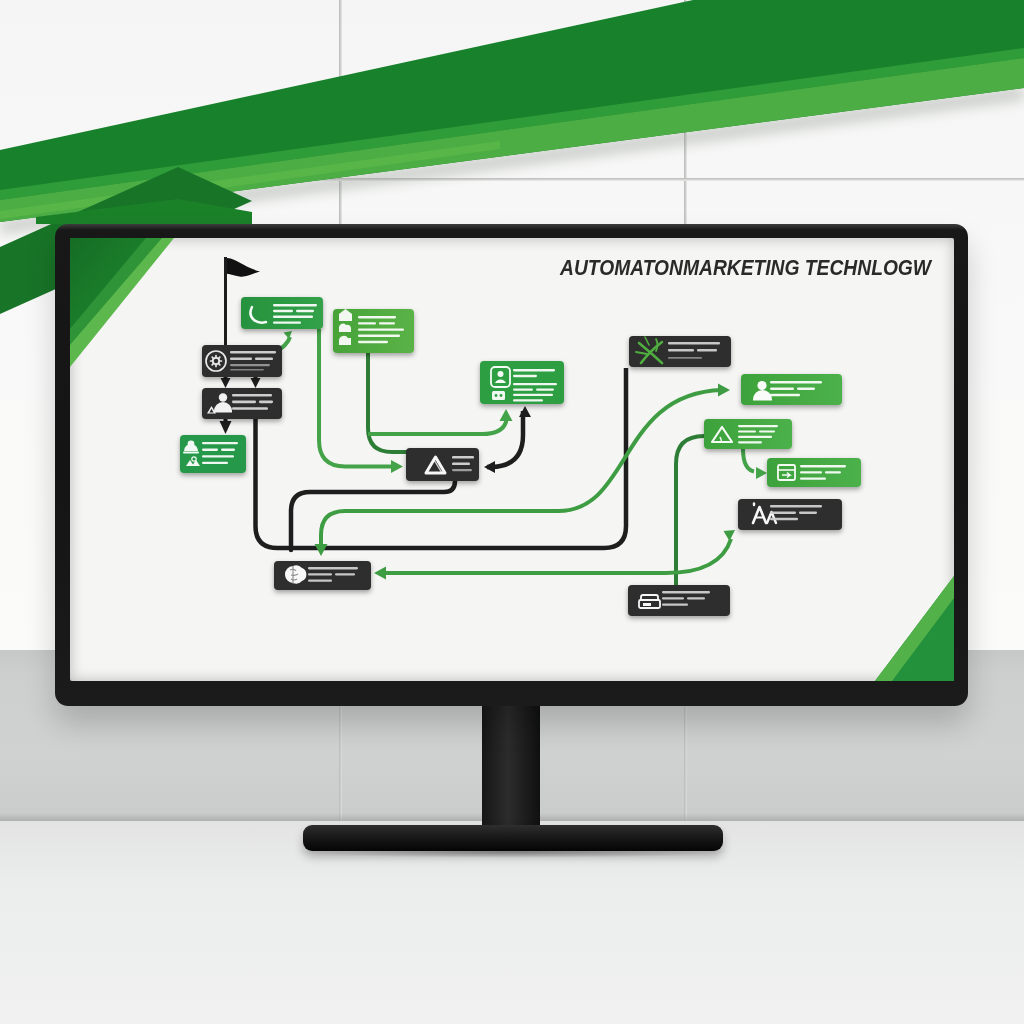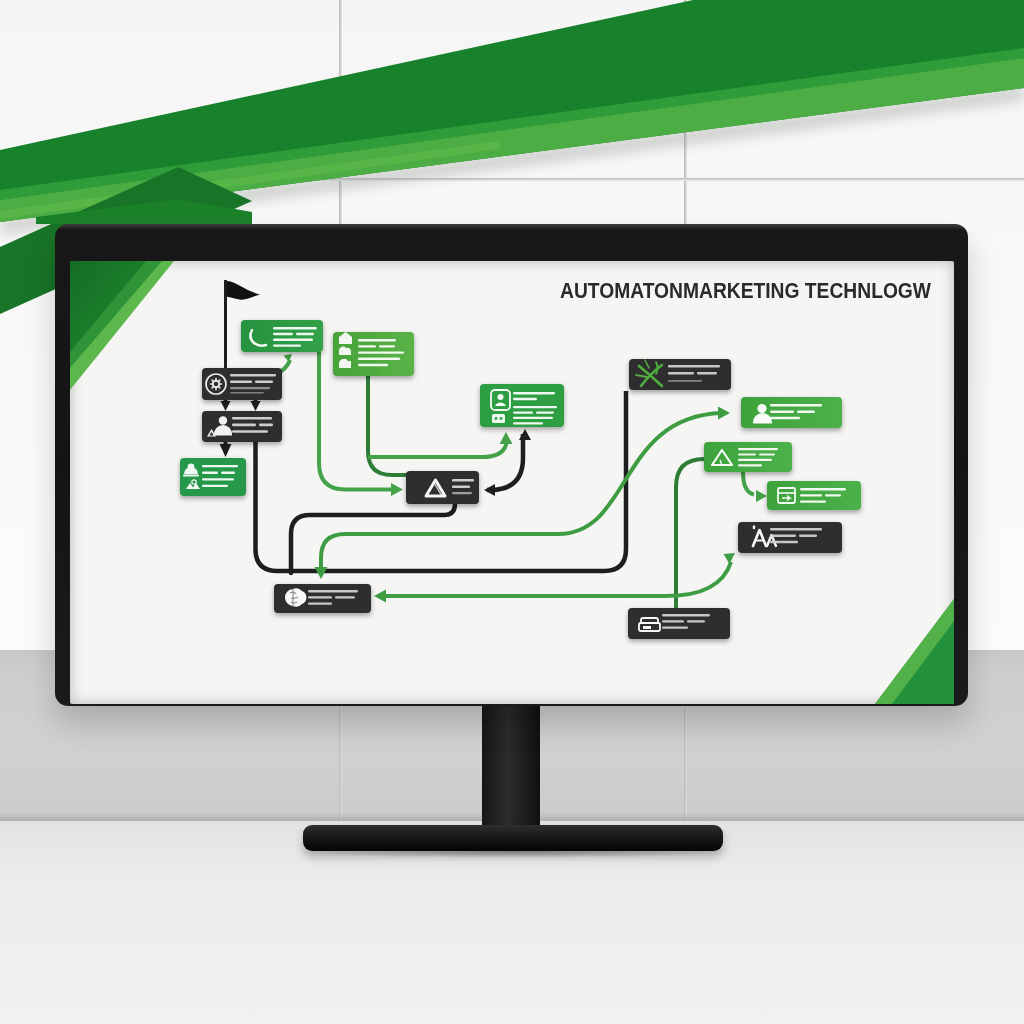--- a/index.html
+++ b/index.html
@@ -17,23 +17,23 @@
      background:linear-gradient(90deg,#b8bab8,#dededd);}
   #desk{position:absolute;left:0;top:821px;width:1024px;height:203px;
      background:linear-gradient(180deg,#e2e3e2 0%,#ebecec 30%,#f0f1f0 100%);}
   #deskshadow{position:absolute;left:0;top:813px;width:1024px;height:8px;
      background:linear-gradient(180deg,rgba(150,152,150,0) 0%,rgba(140,142,140,0.45) 100%);}
   #bandsvg{position:absolute;left:0;top:0;}
   
   #monitor{position:absolute;left:55px;top:224px;width:913px;height:482px;
      background:linear-gradient(180deg,#3c3e3c 0%,#181818 6px,#141414 50%,#1b1b1b 100%);
      border-radius:13px; box-shadow:0 18px 30px rgba(0,0,0,0.18);}
-  #screen{position:absolute;left:15px;top:37px;width:884px;height:443px;
+  #screen{position:absolute;left:15px;top:14px;width:884px;height:443px;
      background:#f5f5f4; border-radius:2px;
-     box-shadow:inset 0 0 14px rgba(0,0,0,0.25);}
+     box-shadow:inset 0 0 14px rgba(0,0,0,0.25);font-style:italic;}
   #column{position:absolute;left:482px;top:700px;width:58px;height:130px;
      background:linear-gradient(90deg,#161616,#2c2c2c 45%,#101010);}
   #base{position:absolute;left:303px;top:825px;width:420px;height:26px;border-radius:9px;
      background:linear-gradient(180deg,#2e2e2e,#151515 55%,#050505);
      box-shadow:0 6px 10px rgba(0,0,0,0.25);}
 </style>
 </head>
 <body>
   <div id="wallTop"></div>
   <div class="vseam" style="left:339px;"></div>

